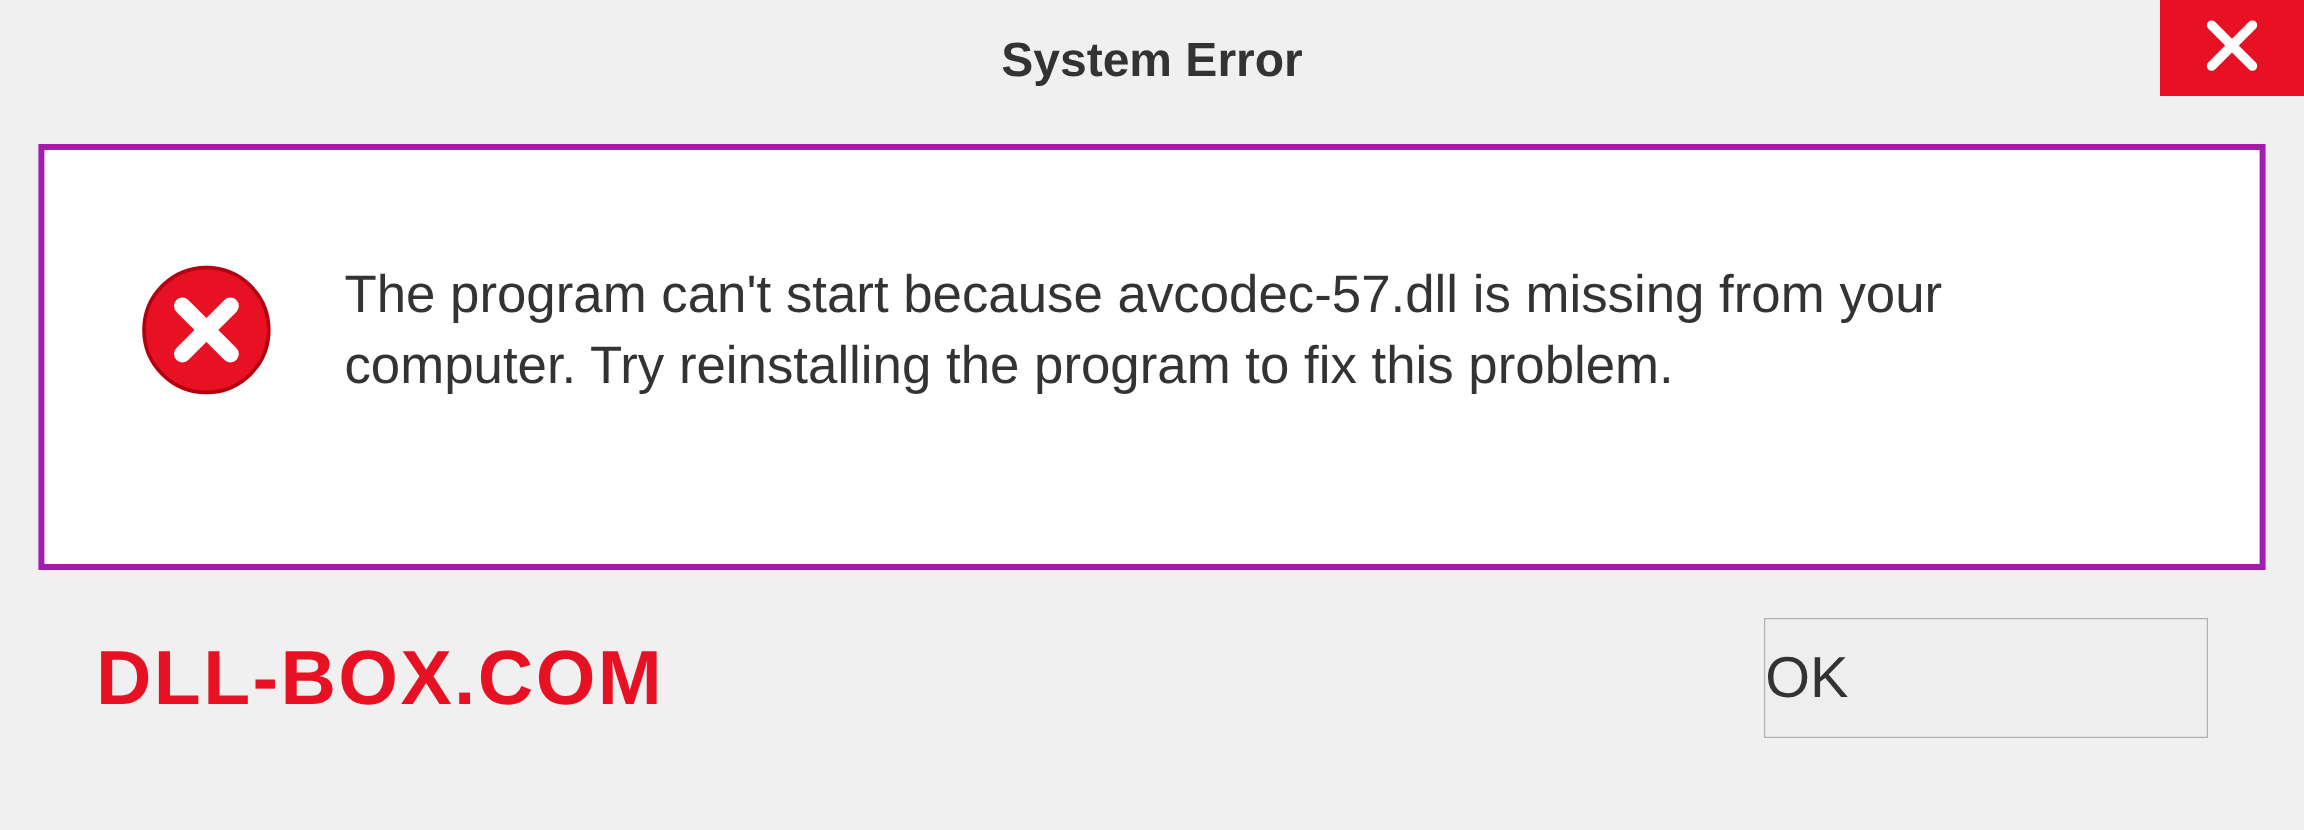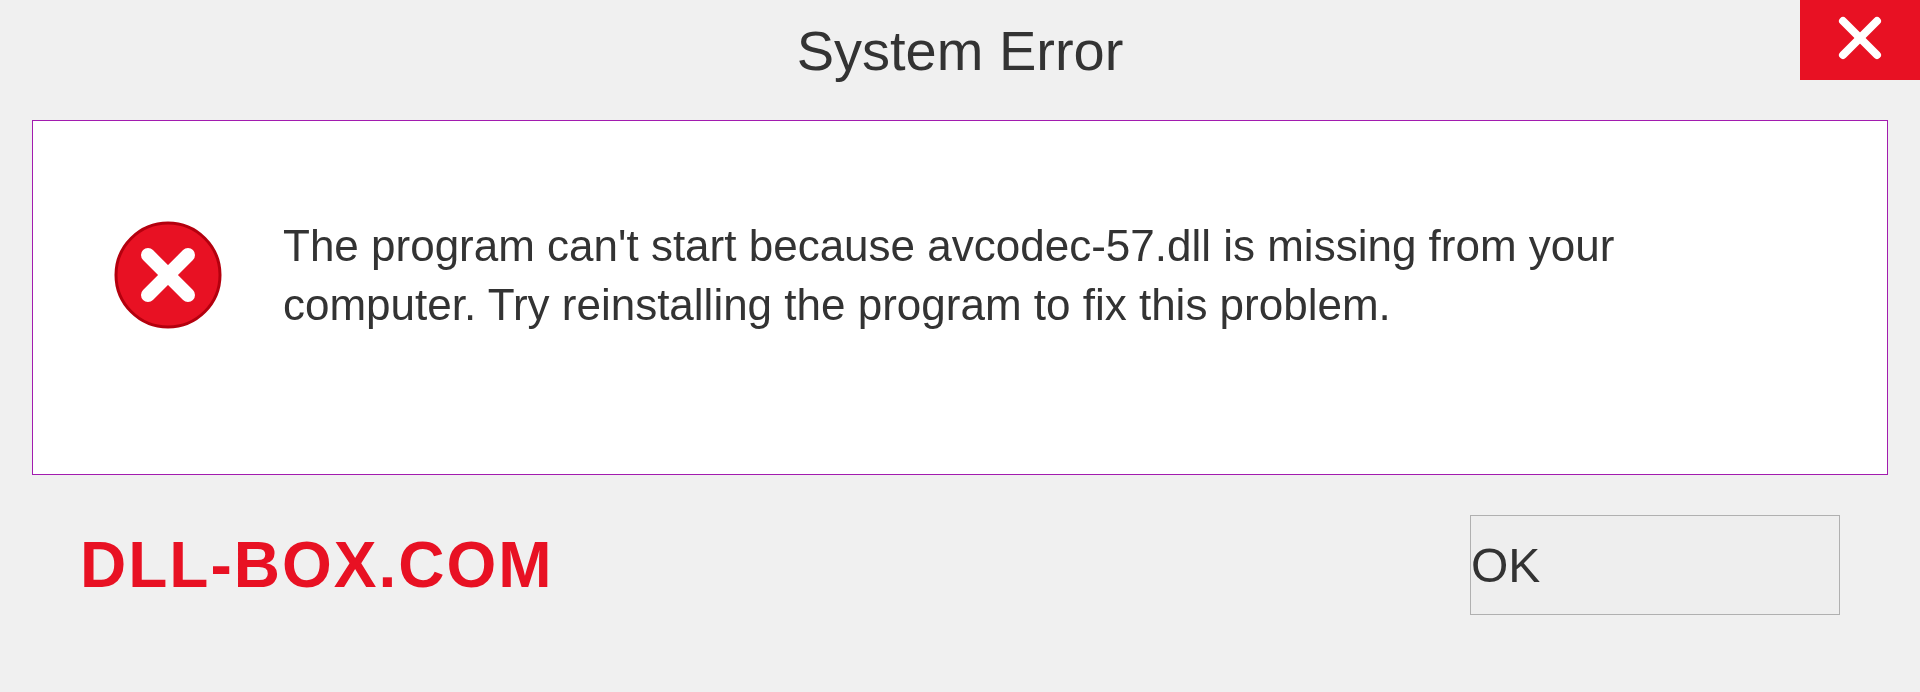--- a/index.html
+++ b/index.html
@@ -18,44 +18,44 @@
     .title-bar {
       display: flex;
       align-items: center;
       height: 100px;
       position: relative;
     }
     .title-text {
       position: absolute;
       left: 50%;
       transform: translateX(-50%);
-      font-size: 56px;
+      font-size: 40px;
       color: #333333;
-      font-weight: 400;
+      font-weight: 700;
     }
     .close-button {
       position: absolute;
       top: 0;
       right: 0;
       width: 120px;
       height: 80px;
       background: #e81123;
       display: flex;
       align-items: center;
       justify-content: center;
       cursor: pointer;
     }
     .close-button svg {
       width: 50px;
       height: 50px;
     }
     .content-panel {
       margin: 20px 32px 0 32px;
       background: #ffffff;
-      border: 1px solid #a21caf;
+      border: 5px solid #a21caf;
       height: 355px;
       display: flex;
       align-items: center;
       padding: 0 80px 0 80px;
     }
     .error-icon {
       flex-shrink: 0;
       width: 110px;
       height: 110px;
       margin-right: 60px;

